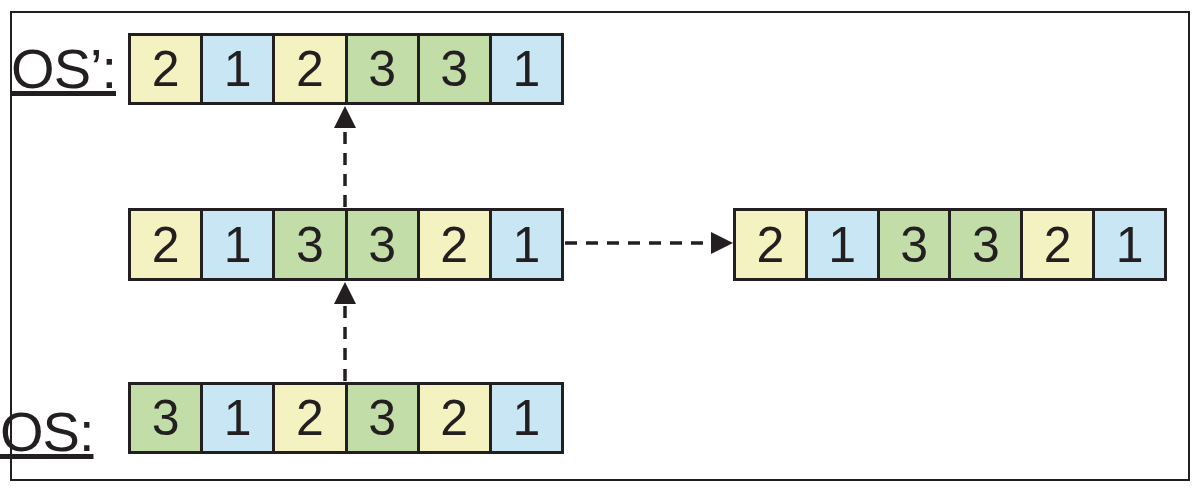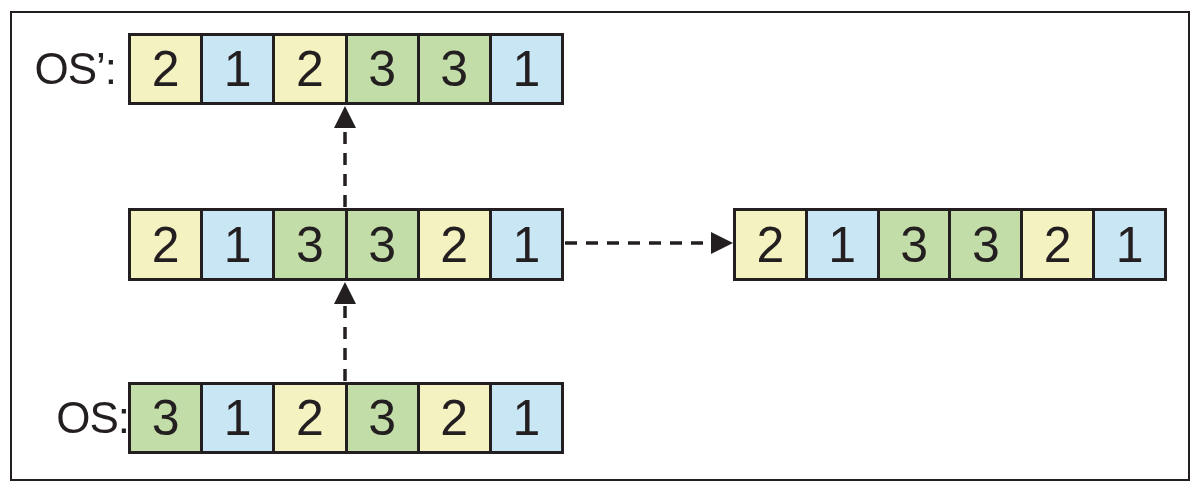--- a/index.html
+++ b/index.html
@@ -47,27 +47,28 @@
     align-items: center;
     justify-content: center;
     font-size: 50px;
     line-height: 1;
     color: var(--line, #231F20);
   }
   .row > .cell + .cell { border-left: 3px solid var(--line, #231F20); }
 
   .seq-label {
     position: absolute;
-    font-size: 44px;
+    font-size: 56px;
     letter-spacing: -1px;
     white-space: nowrap;
     color: var(--line, #231F20);
+    text-decoration: underline;
   }
   .label-os-prime { left: 0; width: 116px; top: 33px;  line-height: 72px; text-align: right; }
-  .label-os       { left: 0; width: 116px; top: 382px; line-height: 72px; text-align: right; padding-left: 13px; }
+  .label-os       { left: 0; width: 116px; top: 396px; line-height: 72px; text-align: left; }
   .label-new-os   { left: 736px; top: 121px; line-height: 62px; }
 </style>
 </head>
 <body style="--line: #231F20;">
 
 <div class="canvas">
 
   <div class="frame"></div>
 
   <svg class="arrows" viewBox="0 0 1200 490" xmlns="http://www.w3.org/2000/svg">

